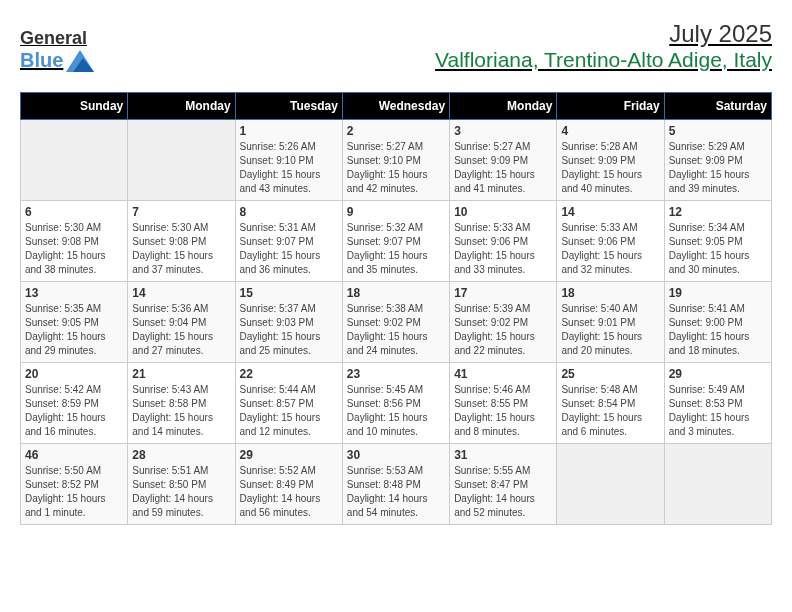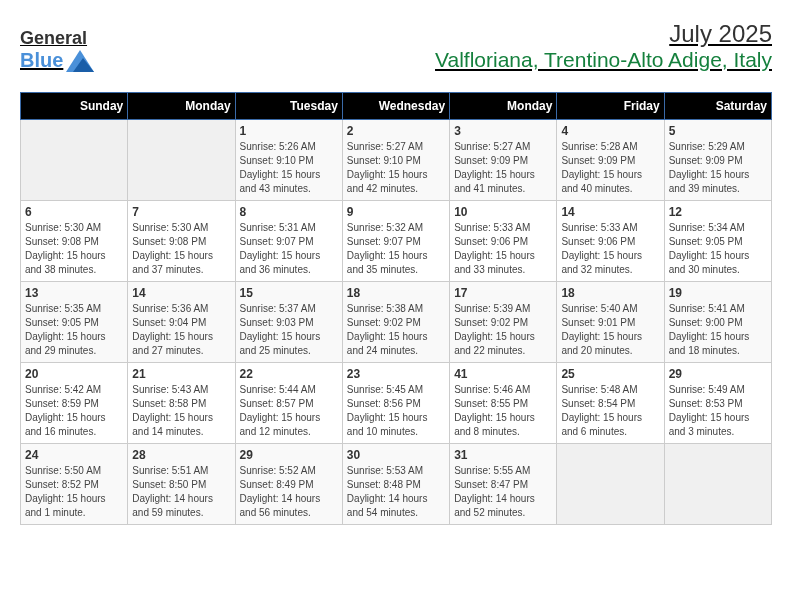--- a/index.html
+++ b/index.html
@@ -217,21 +217,21 @@
           <div class="day-number">25</div>
           <div class="day-info">Sunrise: 5:48 AM<br>Sunset: 8:54 PM<br>Daylight: 15 hours and 6 minutes.</div>
         </td>
         <td>
           <div class="day-number">29</div>
           <div class="day-info">Sunrise: 5:49 AM<br>Sunset: 8:53 PM<br>Daylight: 15 hours and 3 minutes.</div>
         </td>
       </tr>
       <tr>
         <td>
-          <div class="day-number">24</div>
+          <div class="day-number">46</div>
           <div class="day-info">Sunrise: 5:50 AM<br>Sunset: 8:52 PM<br>Daylight: 15 hours and 1 minute.</div>
         </td>
         <td>
           <div class="day-number">28</div>
           <div class="day-info">Sunrise: 5:51 AM<br>Sunset: 8:50 PM<br>Daylight: 14 hours and 59 minutes.</div>
         </td>
         <td>
           <div class="day-number">29</div>
           <div class="day-info">Sunrise: 5:52 AM<br>Sunset: 8:49 PM<br>Daylight: 14 hours and 56 minutes.</div>
         </td>

